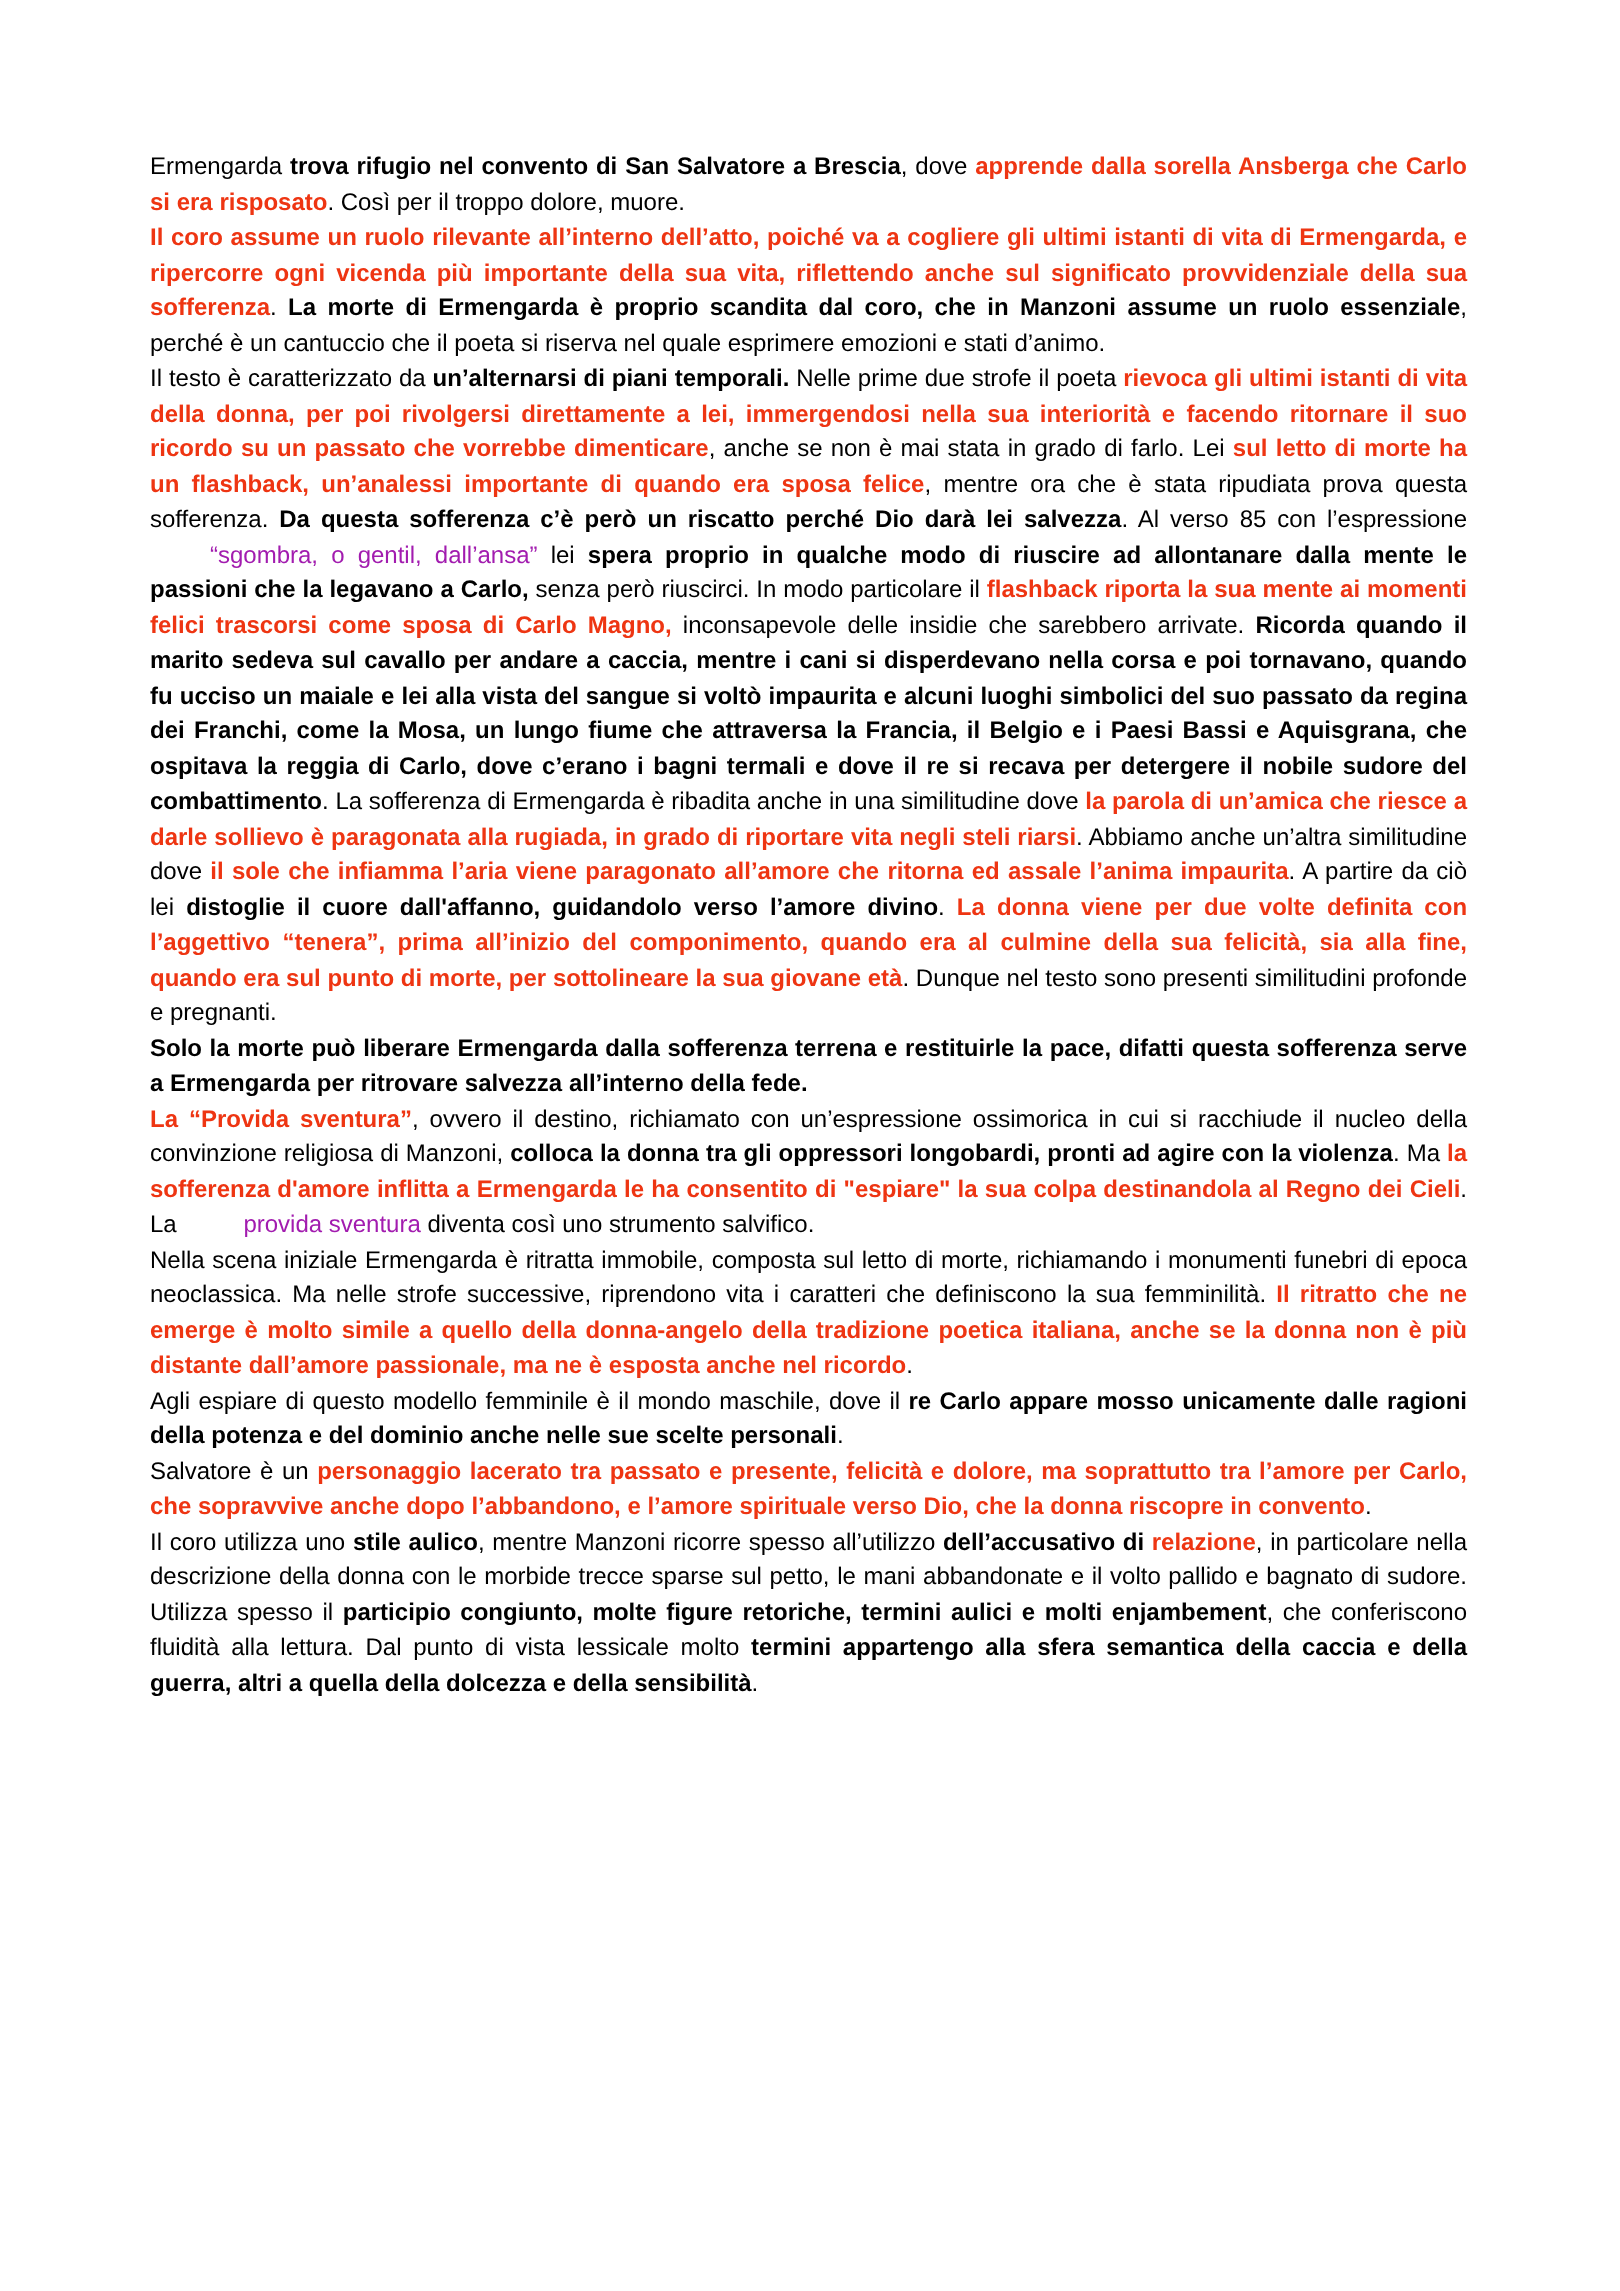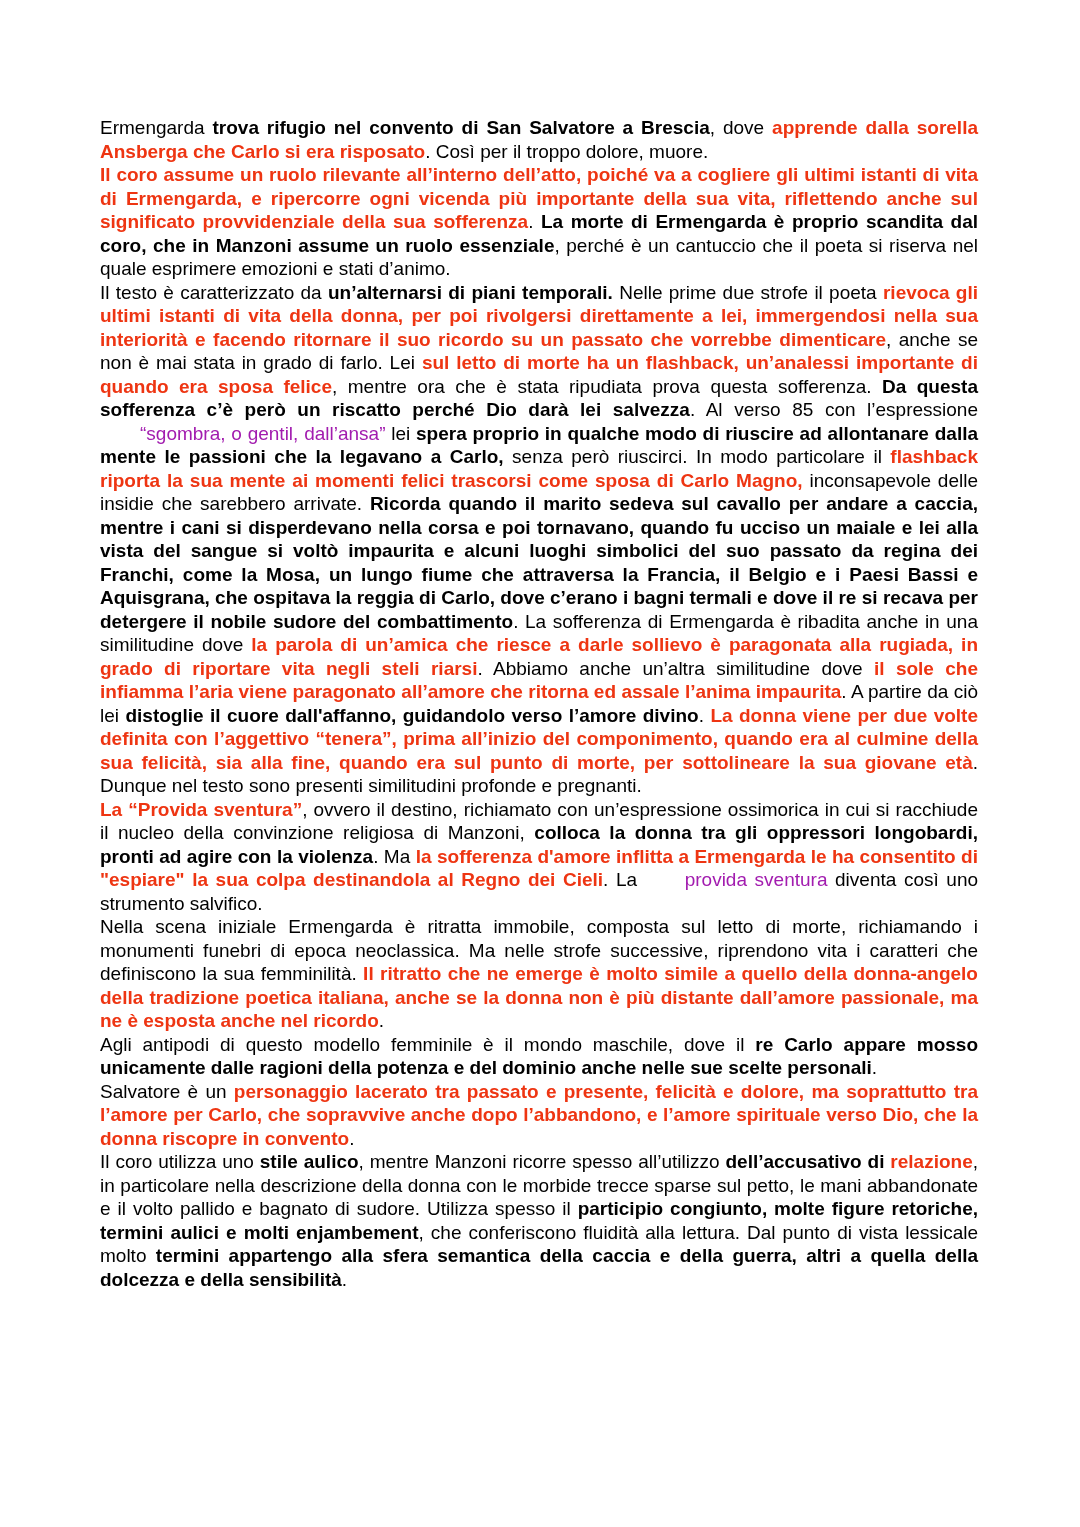--- a/index.html
+++ b/index.html
@@ -10,24 +10,24 @@
   .page {
     position: relative;
     width: 1080px;
     height: 1527px;
     background: #ffffff;
     overflow: hidden;
   }
   .doc {
     position: absolute;
     left: 100px;
-    top: 116px;
+    top: 100px;
     width: 878px;
     font-family: "Liberation Sans", sans-serif;
-    font-size: 19px;
+    font-size: 16px;
     line-height: 23.5px;
     text-align: justify;
     color: #000000;
   }
   .doc p {
     margin: 0;
     padding: 0;
   }
   
   .run-n  { font-weight: 400; color: #000000; }
@@ -36,19 +36,20 @@
   .run-i  { color: #a21caf; margin-left: 40px; }
 </style>
 </head>
 <body style="background: rgb(255, 255, 255);">
 
 <div class="page">
   <div class="doc">
       <p><span class="run-n">Ermengarda </span><span class="run-b">trova rifugio nel convento di San Salvatore a Brescia</span><span class="run-n">, dove </span><span class="run-rb">apprende dalla sorella Ansberga che Carlo si era risposato</span><span class="run-n">. Così per il troppo dolore, muore.</span></p>
       <p><span class="run-rb">Il coro assume un ruolo rilevante all’interno dell’atto, poiché va a cogliere gli ultimi istanti di vita di Ermengarda, e ripercorre ogni vicenda più importante della sua vita, riflettendo anche sul significato provvidenziale della sua sofferenza</span><span class="run-n">. </span><span class="run-b">La morte di Ermengarda è proprio scandita dal coro, che in Manzoni assume un ruolo essenziale</span><span class="run-n">, perché è un cantuccio che il poeta si riserva nel quale esprimere emozioni e stati d’animo.</span></p>
       <p><span class="run-n">Il testo è caratterizzato da </span><span class="run-b">un’alternarsi di piani temporali.</span><span class="run-n"> Nelle prime due strofe il poeta </span><span class="run-rb">rievoca gli ultimi istanti di vita della donna, per poi rivolgersi direttamente a lei, immergendosi nella sua interiorità e facendo ritornare il suo ricordo su un passato che vorrebbe dimenticare</span><span class="run-n">, anche se non è mai stata in grado di farlo. Lei </span><span class="run-rb">sul letto di morte ha un flashback, un’analessi importante di quando era sposa felice</span><span class="run-n">, mentre ora che è stata ripudiata prova questa sofferenza. </span><span class="run-b">Da questa sofferenza c’è però un riscatto perché Dio darà lei salvezza</span><span class="run-n">. Al verso 85 con l’espressione </span><span class="run-i">“sgombra, o gentil, dall’ansa”</span><span class="run-n"> lei </span><span class="run-b">spera proprio in qualche modo di riuscire ad allontanare dalla mente le passioni che la legavano a Carlo,</span><span class="run-n"> senza però riuscirci. In modo particolare il </span><span class="run-rb">flashback riporta la sua mente ai momenti felici trascorsi come sposa di Carlo Magno,</span><span class="run-n"> inconsapevole delle insidie che sarebbero arrivate. </span><span class="run-b">Ricorda quando il marito sedeva sul cavallo per andare a caccia, mentre i cani si disperdevano nella corsa e poi tornavano, quando fu ucciso un maiale e lei alla vista del sangue si voltò impaurita e alcuni luoghi simbolici del suo passato da regina dei Franchi, come la Mosa, un lungo fiume che attraversa la Francia, il Belgio e i Paesi Bassi e Aquisgrana, che ospitava la reggia di Carlo, dove c’erano i bagni termali e dove il re si recava per detergere il nobile sudore del combattimento</span><span class="run-n">. La sofferenza di Ermengarda è ribadita anche in una similitudine dove </span><span class="run-rb">la parola di un’amica che riesce a darle sollievo è paragonata alla rugiada, in grado di riportare vita negli steli riarsi</span><span class="run-n">. Abbiamo anche un’altra similitudine dove </span><span class="run-rb">il sole che infiamma l’aria viene paragonato all’amore che ritorna ed assale l’anima impaurita</span><span class="run-n">. A partire da ciò lei </span><span class="run-b">distoglie il cuore dall'affanno, guidandolo verso l’amore divino</span><span class="run-n">. </span><span class="run-rb">La donna viene per due volte definita con l’aggettivo “tenera”, prima all’inizio del componimento, quando era al culmine della sua felicità, sia alla fine, quando era sul punto di morte, per sottolineare la sua giovane età</span><span class="run-n">. Dunque nel testo sono presenti similitudini profonde e pregnanti.</span></p>
+      <p><span class="run-b">Solo la morte può liberare Ermengarda dalla sofferenza terrena e restituirle la pace, difatti questa sofferenza serve a Ermengarda per ritrovare salvezza all’interno della fede.</span></p>
       <p><span class="run-rb">La “Provida sventura”</span><span class="run-n">, ovvero il destino, richiamato con un’espressione ossimorica in cui si racchiude il nucleo della convinzione religiosa di Manzoni, </span><span class="run-b">colloca la donna tra gli oppressori longobardi, pronti ad agire con la violenza</span><span class="run-n">. Ma </span><span class="run-rb">la sofferenza d'amore inflitta a Ermengarda le ha consentito di "espiare" la sua colpa destinandola al Regno dei Cieli</span><span class="run-n">. La </span><span class="run-i">provida sventura</span><span class="run-n"> diventa così uno strumento salvifico.</span></p>
       <p><span class="run-n">Nella scena iniziale Ermengarda è ritratta immobile, composta sul letto di morte, richiamando i monumenti funebri di epoca neoclassica. Ma nelle strofe successive, riprendono vita i caratteri che definiscono la sua femminilità. </span><span class="run-rb">Il ritratto che ne emerge è molto simile a quello della donna-angelo della tradizione poetica italiana, anche se la donna non è più distante dall’amore passionale, ma ne è esposta anche nel ricordo</span><span class="run-n">.</span></p>
-      <p><span class="run-n">Agli antipodi di questo modello femminile è il mondo maschile, dove il </span><span class="run-b">re Carlo appare mosso unicamente dalle ragioni della potenza e del dominio anche nelle sue scelte personali</span><span class="run-n">.</span></p>
+      <p><span class="run-n">Agli espiare di questo modello femminile è il mondo maschile, dove il </span><span class="run-b">re Carlo appare mosso unicamente dalle ragioni della potenza e del dominio anche nelle sue scelte personali</span><span class="run-n">.</span></p>
       <p><span class="run-n">Salvatore è un </span><span class="run-rb">personaggio lacerato tra passato e presente, felicità e dolore, ma soprattutto tra l’amore per Carlo, che sopravvive anche dopo l’abbandono, e l’amore spirituale verso Dio, che la donna riscopre in convento</span><span class="run-n">.</span></p>
       <p><span class="run-n">Il coro utilizza uno </span><span class="run-b">stile aulico</span><span class="run-n">, mentre Manzoni ricorre spesso all’utilizzo </span><span class="run-b">dell’accusativo di </span><span class="run-rb">relazione</span><span class="run-n">, in particolare nella descrizione della donna con le morbide trecce sparse sul petto, le mani abbandonate e il volto pallido e bagnato di sudore. Utilizza spesso il </span><span class="run-b">participio congiunto, molte figure retoriche, termini aulici e molti enjambement</span><span class="run-n">, che conferiscono fluidità alla lettura. Dal punto di vista lessicale molto </span><span class="run-b">termini appartengo alla sfera semantica della caccia e della guerra, altri a quella della dolcezza e della sensibilità</span><span class="run-n">.</span></p>
     </div>
 </div>
 
 </body></html>

